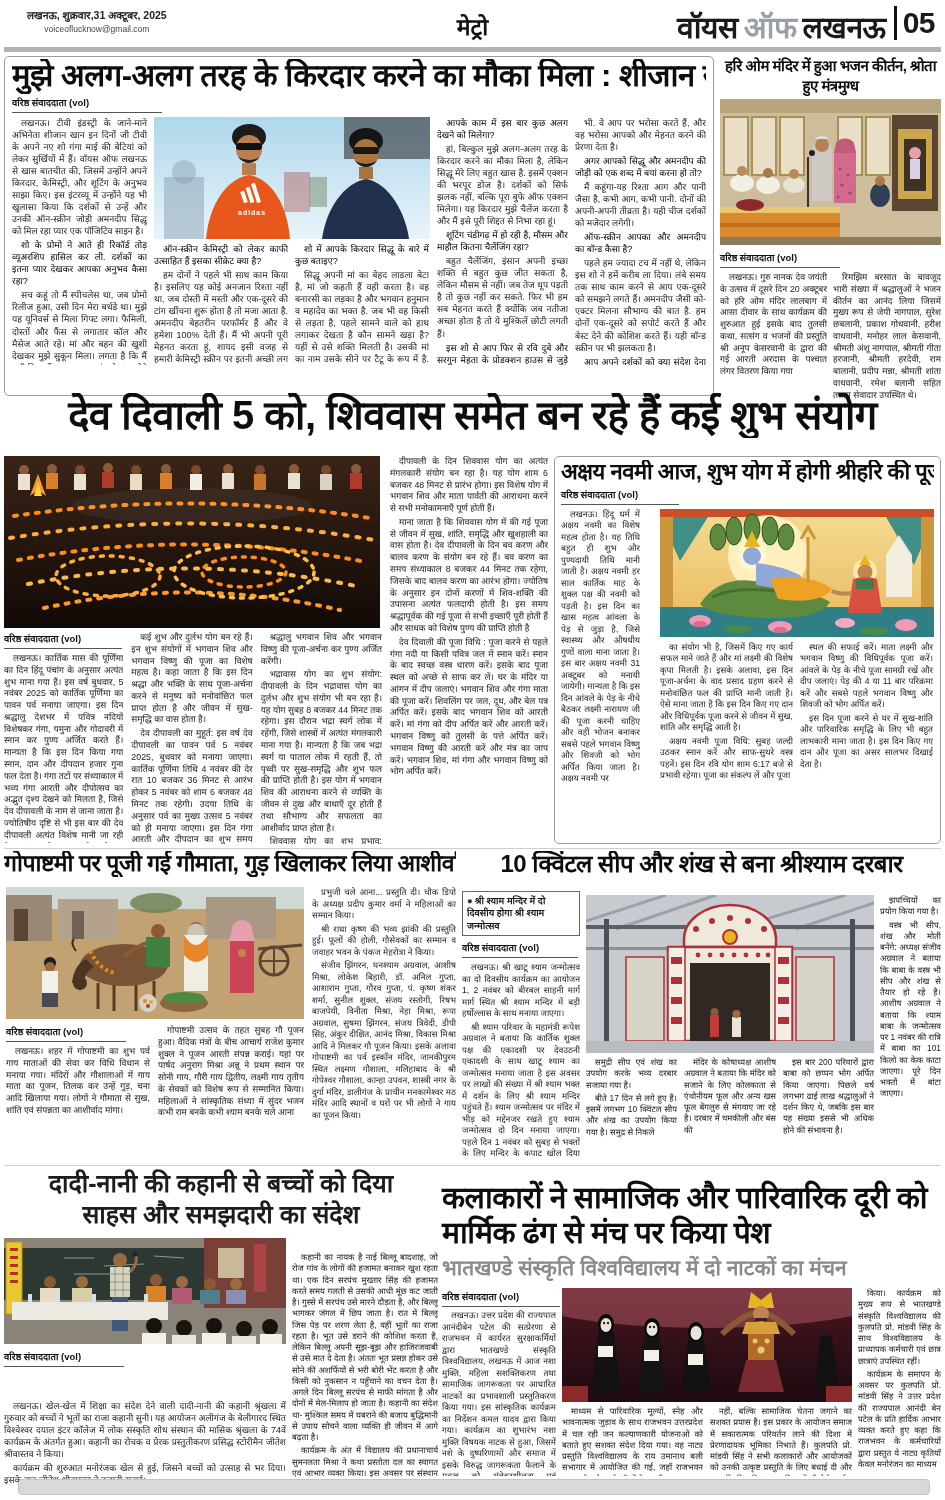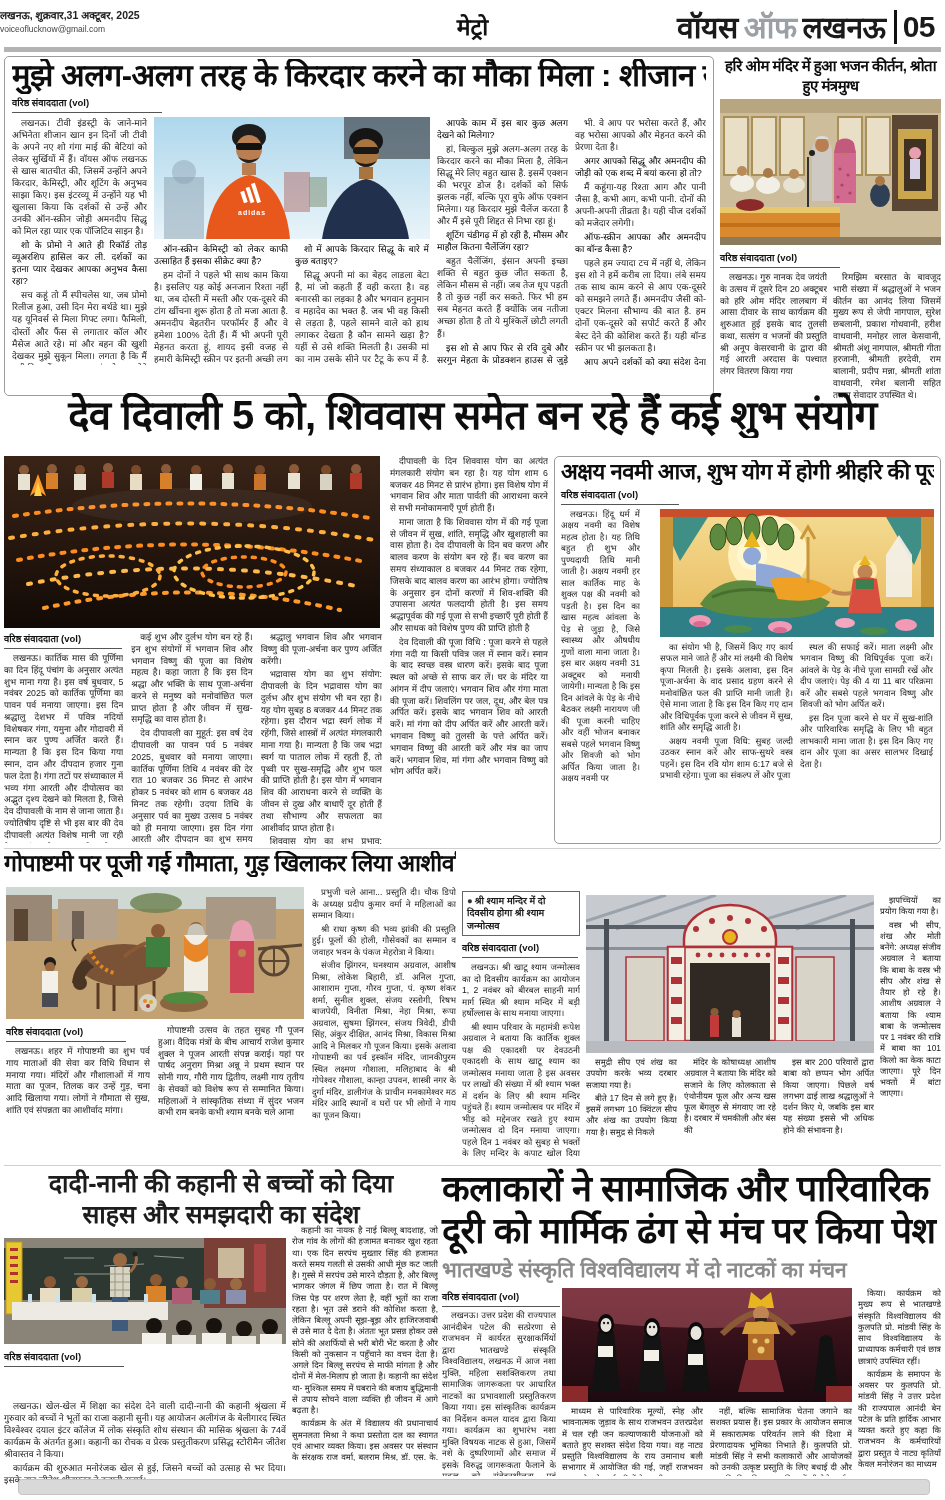--- a/index.html
+++ b/index.html
@@ -4,21 +4,21 @@
 <style>
   html,body{margin:0;padding:0;background:#f2f2f2;}
   .page{position:relative;width:945px;height:1500px;background:#ffffff;overflow:hidden;
         font-family:"Liberation Sans","DejaVu Sans",sans-serif;color:#1a1a1a;}
   .abs{position:absolute;box-sizing:border-box;}
 
   
   .dateline{font-weight:bold;font-size:10.5px;color:#222;}
   .email{font-size:8.5px;color:#444;margin-top:2px;}
   .section-title{font-size:23px;font-weight:800;color:#111;}
-  .masthead{display:flex;align-items:center;gap:6px;font-size:30px;font-weight:800;letter-spacing:-0.5px;}
+  .masthead{display:flex;align-items:flex-start;gap:6px;font-size:30px;font-weight:800;letter-spacing:-0.5px;}
   .masthead .w2{color:#9aa0a6;}
   .masthead .pagebar{border-left:3px solid #111;padding-left:6px;margin-left:2px;}
   .hrule{background:#b3b3b3;}
 
   
   .hl{font-weight:800;color:#0d0d0d;line-height:1.12;letter-spacing:-0.5px;}
   .one-line{white-space:nowrap;overflow:hidden;text-align:center;}
   .subhead-gray{color:#8b8b8b;font-weight:700;}
 
   
@@ -42,21 +42,21 @@
   .infobox .dot{color:#333;margin-right:2px;}
 
   .footer-band{background:#d9d9d9;border:1px solid #c4c4c4;border-radius:4px;}
   .brand-overlay{position:absolute;color:#fff;font-weight:bold;font-size:7px;letter-spacing:1px;}
 </style>
 </head>
 <body>
 
 <div class="page">
 
-  <div class="abs" style="left:0;top:8px;">
+  <div class="abs" style="left:27px;top:8px;text-align:center;">
     <div class="dateline">लखनऊ, शुक्रवार,31 अक्टूबर, 2025</div>
     <div class="email">voiceoflucknow@gmail.com</div>
   </div>
   <div class="abs section-title" style="left:0;top:10px;width:945px;text-align:center;">मेट्रो</div>
   <div class="abs masthead" style="right:10px;top:6px;">
     <span>वॉयस</span>
     <span class="w2">ऑफ</span>
     <span>लखनऊ</span>
     <span class="pagebar">05</span>
   </div>
@@ -425,20 +425,21 @@
             </div>
         </div>
         <div class="col fs88" style="width:146px;">
             <p>गोपाष्टमी उत्सव के तहत सुबह गौ पूजन हुआ। वैदिक मंत्रों के बीच आचार्य राजेश कुमार शुक्ल ने पूजन आरती संपन्न कराई। यहां पर पार्षद अनुराग मिश्रा अन्नू ने प्रथम स्थान पर सोनी गाय, गौरी गाय द्वितीय, लक्ष्मी गाय तृतीय के सेवकों को विशेष रूप से सम्मानित किया। महिलाओं ने सांस्कृतिक संध्या में सुंदर भजन कभी राम बनके कभी श्याम बनके चले आना</p>
           </div>
       </div>
     </div>
   </div>
 
   <div class="abs" style="left:462px;top:851px;width:479px;height:313px;">
+    <div class="hl one-line" style="font-size:24px;">10 क्विंटल सीप और शंख से बना श्रीश्याम दरबार</div>
     <div class="abs" style="left:0;top:40px;width:118px;height:272px;">
       <div class="infobox">
         <span class="dot">●</span><span>श्री श्याम मन्दिर में दो दिवसीय होगा श्री श्याम जन्मोत्सव</span>
       </div>
       <div class="byline" style="width:116px;margin-top:5px;">वरिष्ठ संवाददाता (vol)</div>
       <div class="col fs86" style="height:200px;">
           <p>लखनऊ। श्री खाटू श्याम जन्मोत्सव का दो दिवसीय कार्यक्रम का आयोजन 1, 2 नवंबर को बीरबल साहनी मार्ग मार्ग स्थित श्री श्याम मन्दिर में बड़ी हर्षोल्लास के साथ मनाया जाएगा।</p>
           <p>श्री श्याम परिवार के महामंत्री रूपेश अग्रवाल ने बताया कि कार्तिक शुक्ल पक्ष की एकादशी पर देवउठनी एकादशी के साथ खाटू श्याम का जन्मोत्सव मनाया जाता है इस अवसर पर लाखों की संख्या में श्री श्याम भक्त में दर्शन के लिए श्री श्याम मन्दिर पहुंचते हैं। श्याम जन्मोत्सव पर मंदिर में भीड़ को मद्देनजर रखते हुए श्याम जन्मोत्सव दो दिन मनाया जाएगा। पहले दिन 1 नवंबर को सुबह से भक्तों के लिए मन्दिर के कपाट खोल दिया जाएगा। इस</p>
         </div>
     </div>
@@ -593,28 +594,28 @@
            <circle cx="266" cy="89" r="8" fill="#17120e"></circle>
             <rect x="256" y="96" width="22" height="10" fill="#f2f0e8"></rect>
           </g>
       </svg>
     </div>
     <div class="abs byline" style="left:0;top:182px;width:120px;">वरिष्ठ संवाददाता (vol)</div>
     <div class="abs col fs90" style="left:0;top:200px;width:282px;height:108px;margin-top:32px;">
         <p>लखनऊ। खेल-खेल में शिक्षा का संदेश देने वाली दादी-नानी की कहानी श्रृंखला में गुरुवार को बच्चों ने भूतों का राजा कहानी सुनी। यह आयोजन अलीगंज के बेलीगारद स्थित विश्वेश्वर दयाल इंटर कॉलेज में लोक संस्कृति शोध संस्थान की मासिक श्रृंखला के 74वें कार्यक्रम के अंतर्गत हुआ। कहानी का रोचक व प्रेरक प्रस्तुतीकरण प्रसिद्ध स्टोरीमैन जीतेश श्रीवास्तव ने किया।</p>
         <p>कार्यक्रम की शुरुआत मनोरंजक खेल से हुई, जिसने बच्चों को उत्साह से भर दिया। इसके बाद जीतेश श्रीवास्तव ने कहानी सुनाई।</p>
       </div>
-    <div class="abs col fs84" style="left:288px;top:57px;width:146px;height:236px;">
+    <div class="abs col fs84" style="left:288px;top:84px;width:146px;height:236px;">
         <p>कहानी का नायक है नाई बिल्लू बादशाह, जो रोज गांव के लोगों की हजामत बनाकर खुश रहता था। एक दिन सरपंच मुख्तार सिंह की हजामत करते समय गलती से उसकी आधी मूंछ कट जाती है। गुस्से में सरपंच उसे मारने दौड़ता है, और बिल्लू भागकर जंगल में छिप जाता है। रात में बिल्लू जिस पेड़ पर शरण लेता है, वहीं भूतों का राजा रहता है। भूत उसे डराने की कोशिश करता है, लेकिन बिल्लू अपनी सूझ-बूझ और हाजिरजवाबी से उसे मात दे देता है। अंततः भूत प्रसन्न होकर उसे सोने की अशर्फियों से भरी बोरी भेंट करता है और किसी को नुकसान न पहुँचाने का वचन देता है। अगले दिन बिल्लू सरपंच से माफी मांगता है और दोनों में मेल-मिलाप हो जाता है। कहानी का संदेश था- मुश्किल समय में घबराने की बजाय बुद्धिमानी से उपाय सोचने वाला व्यक्ति ही जीवन में आगे बढ़ता है।</p>
         <p>कार्यक्रम के अंत में विद्यालय की प्रधानाचार्य सुमनलता मिश्रा ने कथा प्रस्तोता दल का स्वागत एवं आभार व्यक्त किया। इस अवसर पर संस्थान के संरक्षक राज वर्मा, बलराम मिश्र, डॉ. एस. के. गोपाल, राहुल वर्मा सहित विद्यालय के शिक्षक मंजू श्रीवास्तव, डॉ. अनिल कुमार, अर्चना राय, दिनेश कुमार, दीपशिखा, आयशा खान, विकास कुमार, अर्चना तिवारी, आजमी सिद्दीकी, सीमा गुप्ता, गरिमा श्रीवास्तव, आदित्य वर्मा, अन्य अध्यापक गण एवं छात्र-छात्राएं उपस्थित रहे।</p>
       </div>
   </div>
 
   <div class="abs" style="left:442px;top:1168px;width:499px;height:308px;">
-    <div class="hl" style="font-size:36px;line-height:1.18;">कलाकारों ने सामाजिक और पारिवारिक दूरी को मार्मिक ढंग से मंच पर किया पेश</div>
+    <div class="hl" style="font-size:30px;line-height:1.18;margin-top:12px;">कलाकारों ने सामाजिक और पारिवारिक दूरी को मार्मिक ढंग से मंच पर किया पेश</div>
     <div class="subhead-gray" style="font-size:21px;margin-top:2px;">भातखण्डे संस्कृति विश्वविद्यालय में दो नाटकों का मंचन</div>
     <div class="abs byline" style="left:0;top:122px;width:118px;">वरिष्ठ संवाददाता (vol)</div>
     <div class="abs col fs86" style="left:0;top:142px;width:114px;height:166px;">
         <p>लखनऊ। उत्तर प्रदेश की राज्यपाल आनंदीबेन पटेल की सत्प्रेरणा से राजभवन में कार्यरत सुरक्षाकर्मियों द्वारा भातखण्डे संस्कृति विश्वविद्यालय, लखनऊ में आज नशा मुक्ति, महिला सशक्तिकरण तथा सामाजिक जागरूकता पर आधारित नाटकों का प्रभावशाली प्रस्तुतिकरण किया गया। इस सांस्कृतिक कार्यक्रम का निर्देशन कमल यादव द्वारा किया गया। कार्यक्रम का शुभारंभ नशा मुक्ति विषयक नाटक से हुआ, जिसमें नशे के दुष्परिणामों और समाज में इसके विरुद्ध जागरूकता फैलाने के महत्व को संवेदनशीलता एवं प्रभावशाली अभिनय के माध्यम से प्रस्तुत किया गया। इसके उपरांत एक दिन मोबाइल केबिन नामक नाटक का मंचन हुआ, जिसमें मोबाइल के अत्यधिक उपयोग से उत्पन्न सामाजिक एवं पारिवारिक दूरी को मार्मिक ढंग से प्रदर्शित किया गया।</p>
       </div>
     <div class="photo abs" style="left:120px;top:120px;width:290px;height:114px;">
       <svg width="290" height="114" viewBox="0 0 290 114">
         <defs>
             <linearGradient id="stg" x1="0" y1="0" x2="0" y2="1">
           <stop offset="0" stop-color="#4a1620"></stop>

